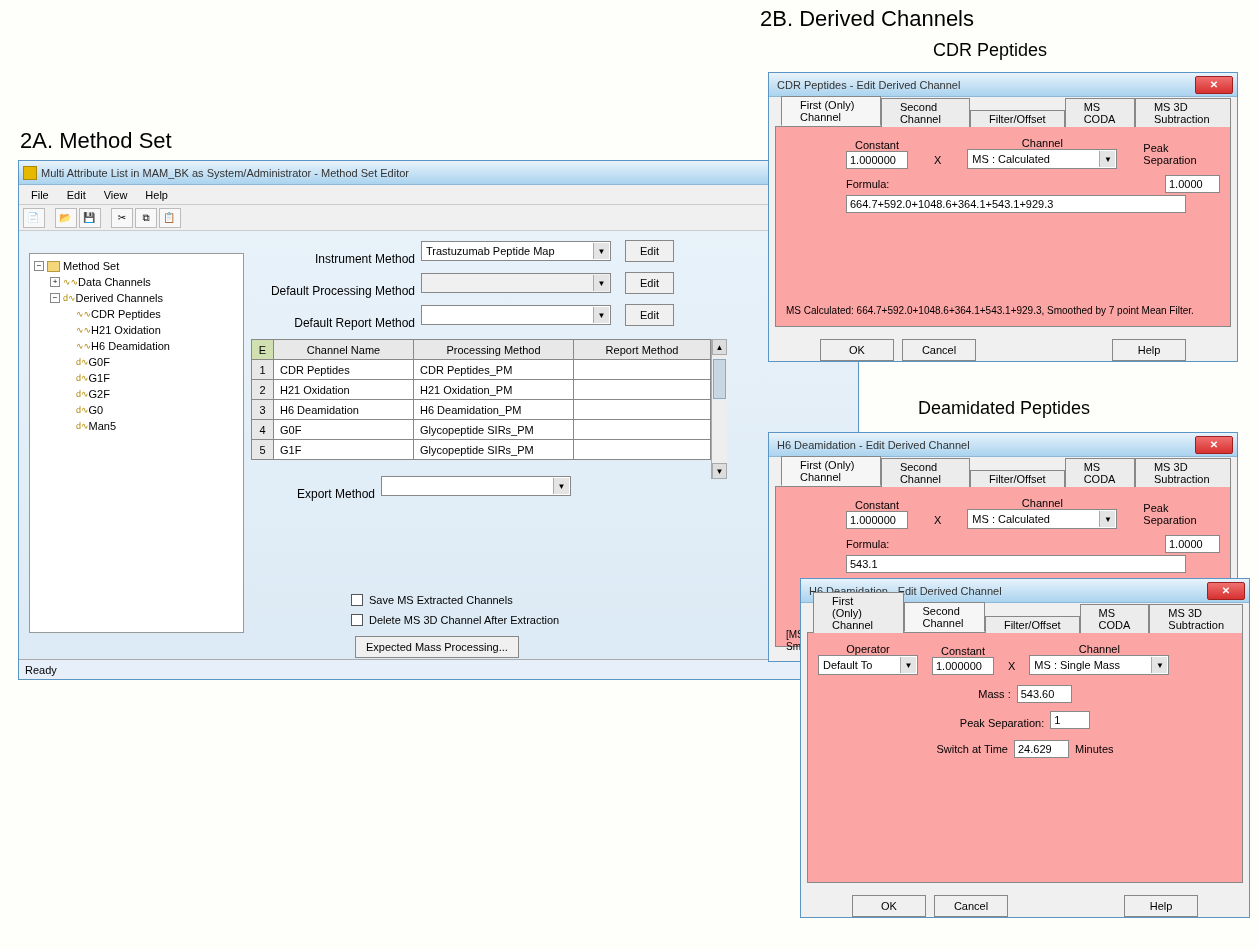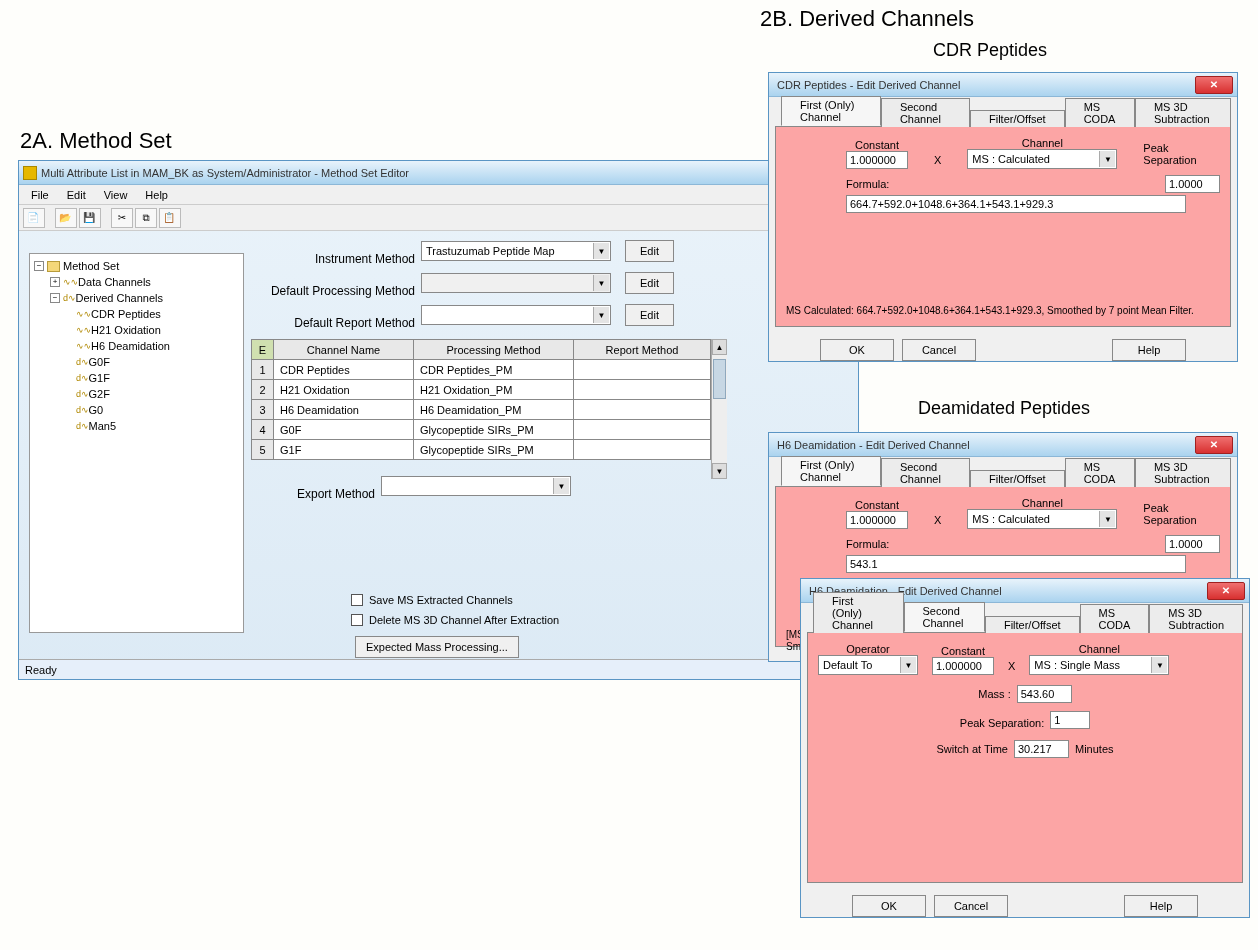--- a/index.html
+++ b/index.html
@@ -538,21 +538,21 @@
     <div style="display:flex; gap:6px; align-items:center; margin-top:10px; justify-content:center;">
       <span class="lbl">Mass :</span>
       <div class="txt" style="width:55px;">543.60</div>
     </div>
     <div style="display:flex; gap:6px; align-items:flex-end; margin-top:8px; justify-content:center;">
       <span class="lbl">Peak Separation:</span>
       <div class="txt" style="width:40px;">1</div>
     </div>
     <div style="display:flex; gap:6px; align-items:center; margin-top:11px; justify-content:center;">
       <span class="lbl">Switch at Time</span>
-      <div class="txt" style="width:55px;">30.217</div>
+      <div class="txt" style="width:55px;">24.629</div>
       <span class="lbl">Minutes</span>
     </div>
   </div>
   <div class="btnrow">
     <div class="btn" style="margin:0;width:74px;">OK</div>
     <div class="btn" style="margin:0;width:74px;">Cancel</div>
     <div style="width:100px;"></div>
     <div class="btn" style="margin:0;width:74px;">Help</div>
   </div>
 </div>

